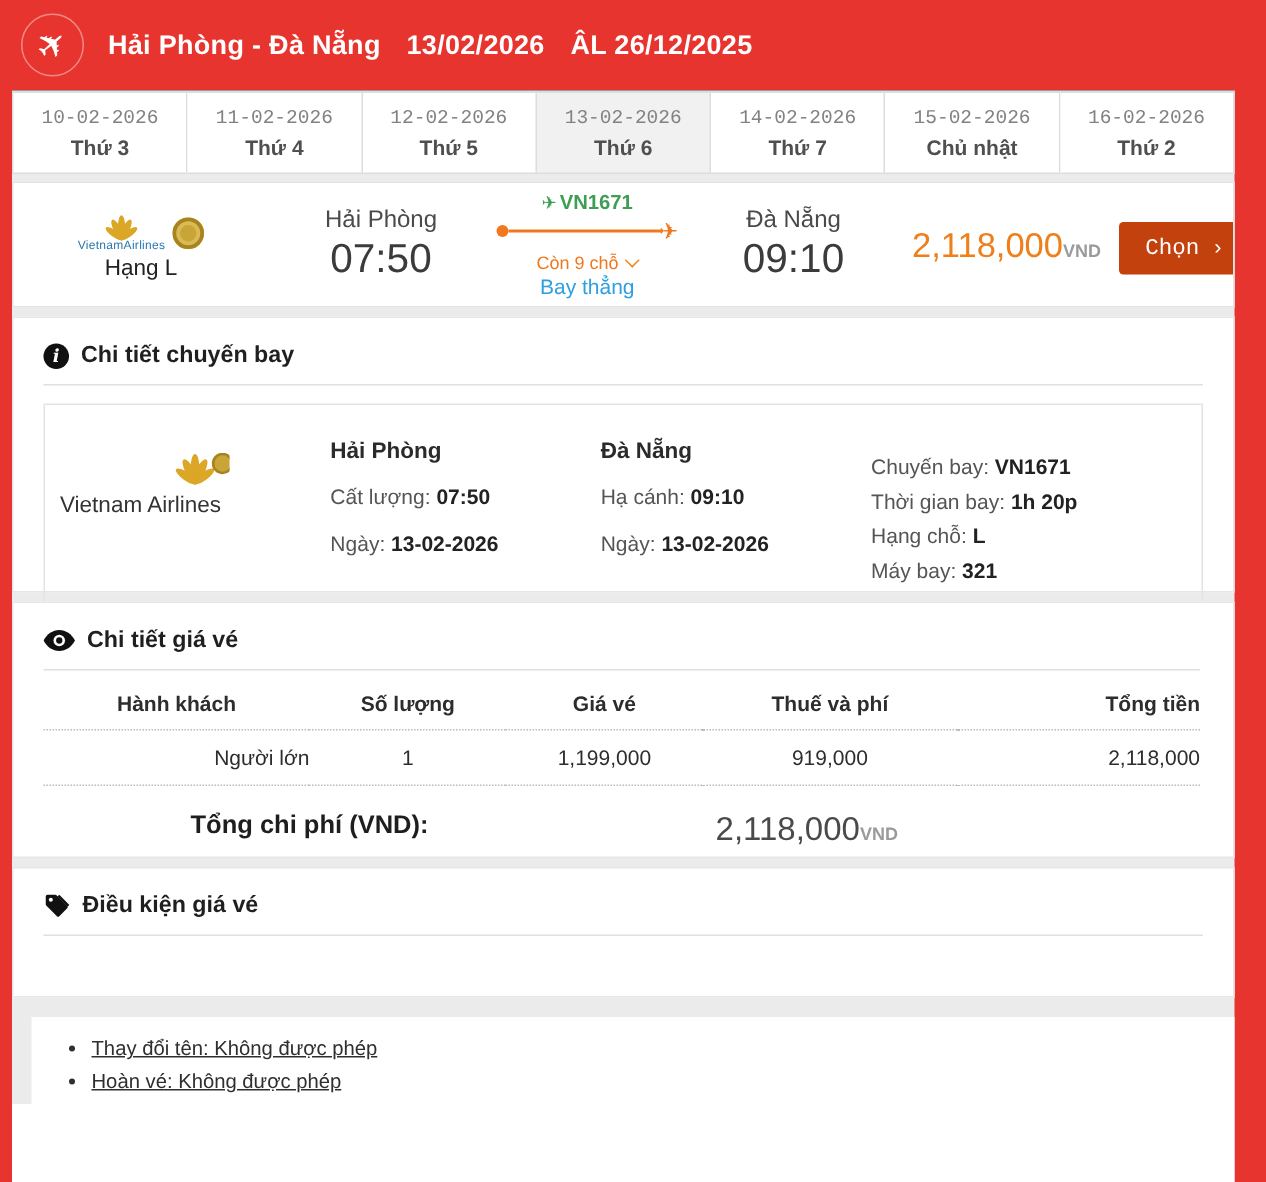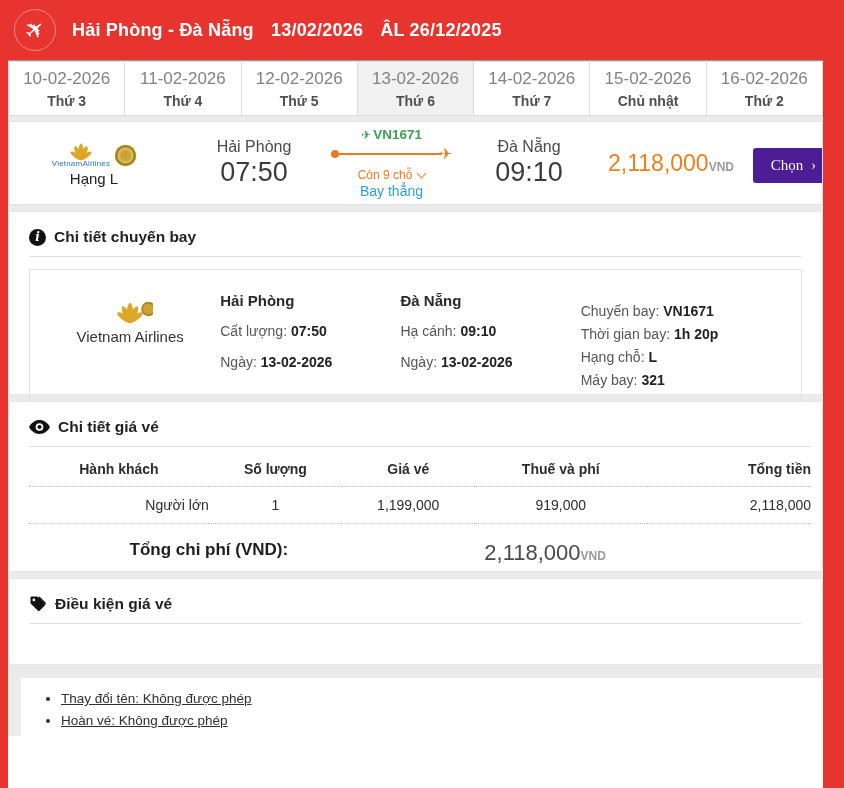--- a/index.html
+++ b/index.html
@@ -25,21 +25,21 @@
   .content { margin:0 21px 0 8px; background:#EBEBEB; height:728px; }
   
   .tabs { display:flex; height:56px; border-top:1px solid #9a9a9a; }
   .tab {
     flex:1 1 0; background:#fff; border:1px solid #ddd; border-left:none;
     display:flex; flex-direction:column; align-items:center; justify-content:center;
     cursor:pointer;
   }
   .tab:first-child { border-left:1px solid #ddd; }
   .tab.selected { background:#F1F1F1; }
-  .tab-date { font-size:17px; color:#828282; margin-bottom:4px; }
+  .tab-date { font-size:13px; color:#828282; margin-bottom:4px;font-family:Liberation Mono, monospace; }
   .tab-day  { font-size:14px; color:#4f4f4f; font-weight:bold; }
   
   .flight-card {
     position:relative; overflow:hidden; margin-top:5px; height:84px;
     background:#fff; border:1px solid #e2e2e2; display:flex; align-items:center;
   }
   .col-airline { width:170px; text-align:center; padding-top:4px; }
   .logo-line { display:flex; align-items:center; justify-content:center; gap:5px; }
   .logo-stack { display:flex; flex-direction:column; align-items:center; }
   .logo-txt { font-size:8px; color:#2878b2; letter-spacing:.2px; margin-top:-2px; }
@@ -57,44 +57,44 @@
   .route-line .ln { flex:1; height:2px; background:#F0781E; }
   .route-line .rp { color:#F0781E; font-size:15px; margin-left:-2px; }
   .seats { color:#F0781E; font-size:12px; cursor:pointer; display:inline-flex; align-items:center; }
   .chev { width:7px; height:7px; border-right:1.6px solid #F0891E; border-bottom:1.6px solid #F0891E;
     transform:rotate(45deg); display:inline-block; margin-left:6px; margin-top:-4px; }
   .direct { color:#2F9FE0; font-size:14px; margin-top:1px; }
   .col-price { flex:1; text-align:right; padding-right:88px; white-space:nowrap; }
   .price { color:#EF7F1B; font-size:23px; }
   .cur { color:#9a9a9a; font-size:12px; font-weight:bold; }
   .select-btn {
-    position:absolute; right:-14px; top:26px; background:#4c1d95; color:#fff;
+    position:absolute; right:-14px; top:26px; background:#c2410c; color:#fff;
     border:none; font-size:15px; padding:9px 20px 9px 18px; border-radius:3px; cursor:pointer;
-    font-family:Liberation Serif, serif;
+    font-family:Liberation Mono, monospace;
     text-align:center;
   }
   .select-btn .arrow { margin-left:8px; font-size:14px; }
   
   .card { background:#fff; border:1px solid #e6e6e6; margin-top:6px; padding:16px 20px; }
   .card-hd { display:flex; align-items:center; gap:8px; padding-bottom:10px; border-bottom:1px solid #e0e0e0; }
   .card-hd .ttl { font-size:15.5px; font-weight:bold; color:#1f1f1f; }
   .info-ic { width:17px; height:17px; border-radius:50%; background:#111; color:#fff;
     font-family:"DejaVu Serif",serif; font-style:italic; font-weight:bold; font-size:12px;
     display:inline-flex; align-items:center; justify-content:center; }
   
   .detail-box { border:1px solid #e3e3e3; margin-top:12px; padding:18px 10px; display:flex; min-height:108px; }
   .d-col { font-size:14px; line-height:25px; color:#555; }
-  .d-logo { width:24%; text-align:center; padding-top:14px; }
+  .d-logo { width:24%; padding-top:14px; }
   .d-logo .name { font-size:15px; color:#333; margin-top:0px; }
   .d-dep { width:24%; } .d-arr { width:24%; } .d-info { width:28%; line-height:23px;margin-top:12px; }
   .d-city { font-size:15px; font-weight:bold; color:#2b2b2b; margin-bottom:6px; }
   .d-line { margin-bottom:6px; }
   .d-col b, .d-info b { color:#222; }
   
-  .fare-card { padding-right:11px; height:171px; }
+  .fare-card { padding-right:22px; height:171px; }
   table.fare { width:100%; border-collapse:collapse; margin-top:2px; }
   table.fare th { font-size:14px; color:#2d2d2d; padding:12px 0 9px; border-bottom:1px dotted #bbb; }
   table.fare td { font-size:14px; color:#2d2d2d; padding:10px 0; border-bottom:1px dotted #bbb; }
   .c-pass { width:23%; text-align:center; } td.c-pass { text-align:right; padding-left:8px; }
   .c-qty { width:17%; text-align:center; }
   .c-fare { width:17%; text-align:center; padding-right:4px; }
   .c-tax { width:22%; text-align:center; }
   .c-tot { width:21%; text-align:right; padding-right:2px; }
   .total-row { display:flex; padding:16px 0 6px; }
   .total-label { width:46%; text-align:center; font-size:17px; font-weight:bold; color:#1e1e1e; }

